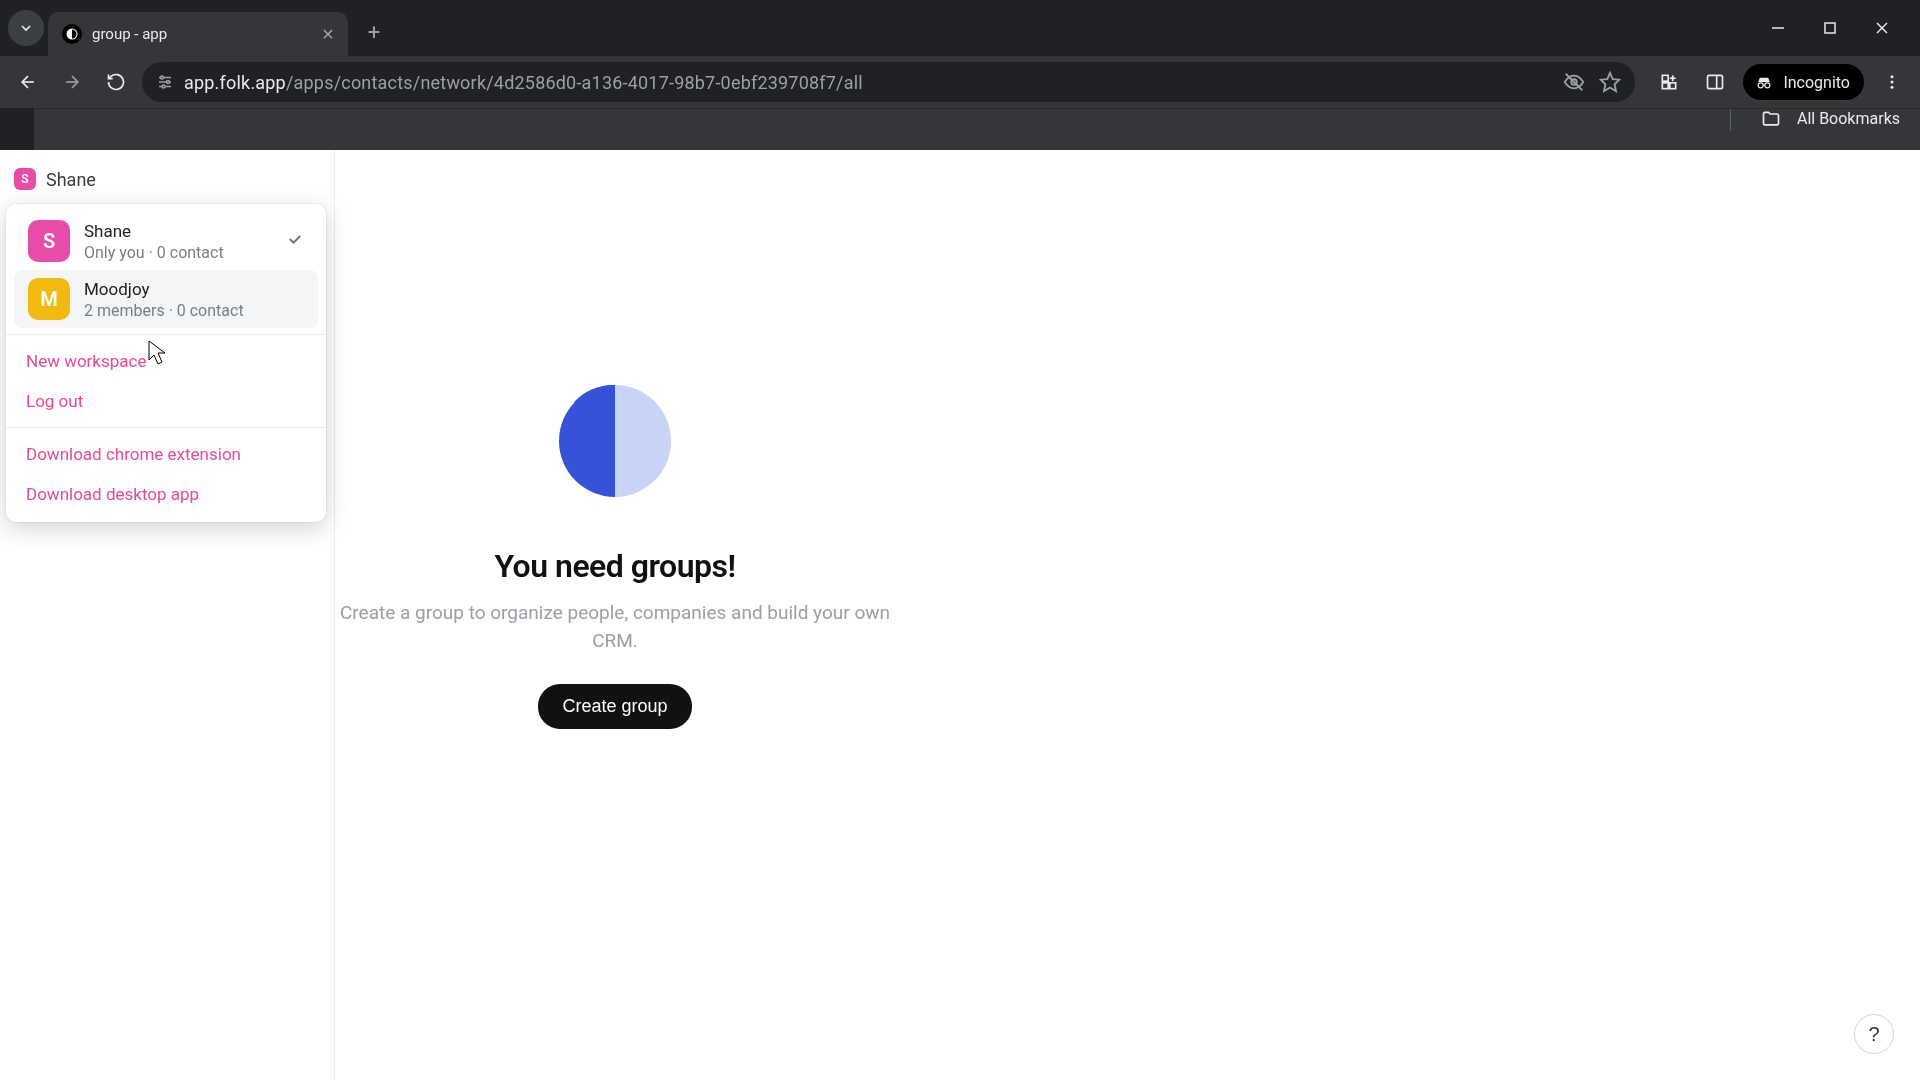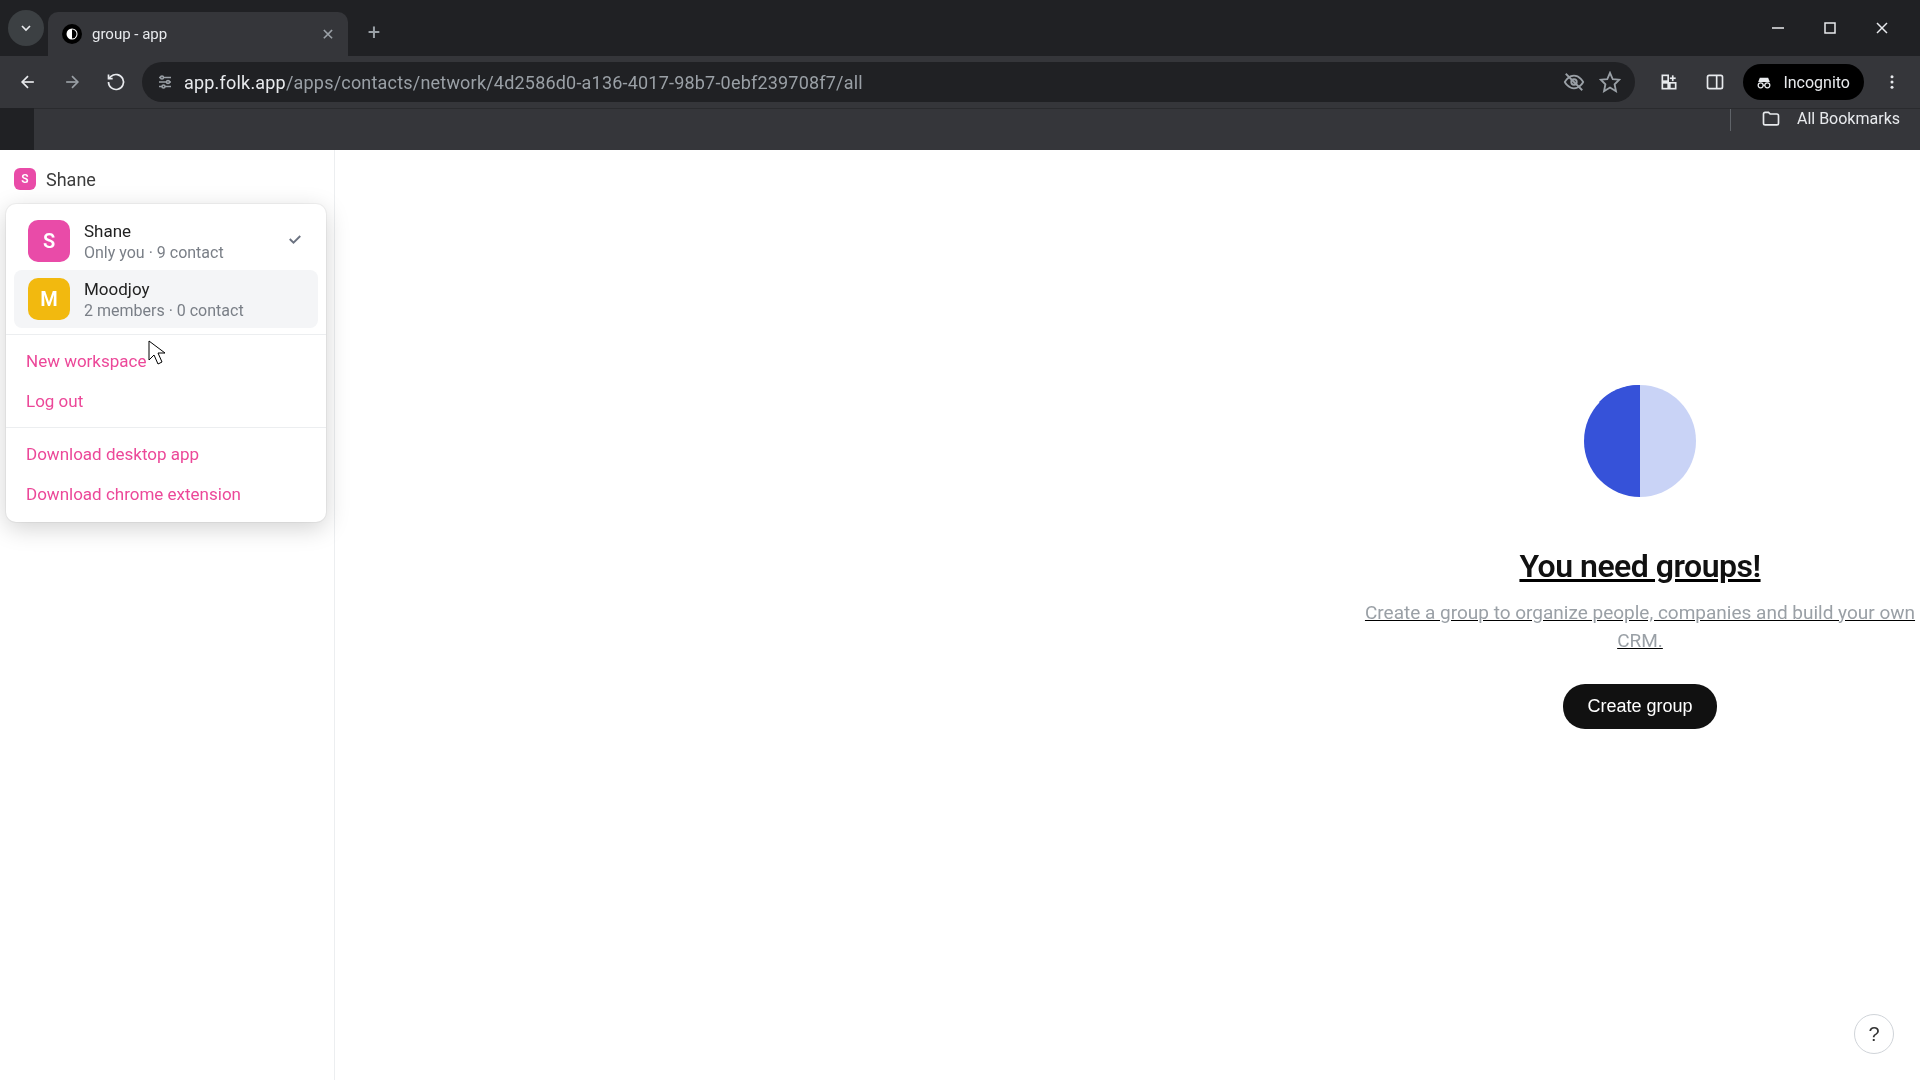--- a/index.html
+++ b/index.html
@@ -206,22 +206,21 @@
   .ws-action {
     padding: 10px 20px;
     color:#ec4899;
     font-size:17px;
   }
 
   .main {
     flex:1;
     display:flex;
     align-items:center;
-    justify-content:flex-end;
-    text-decoration:underline;
+    justify-content:flex-start;
   }
   .empty {
     text-align:center;
     max-width: 560px;
     transform: translateY(-60px);
   }
   .pie-wrap {
     width: 120px; height:120px;
     margin: 0 auto 46px;
     position:relative;
@@ -399,39 +398,39 @@
     <div class="ws-button">
       <span class="ws-avatar">S</span>
       <span>Shane</span>
     </div>
 
     <div class="ws-menu">
       <div class="ws-item">
         <div class="ws-item-av" style="background:#e94ba8">S</div>
         <div class="ws-item-text">
           <div class="ws-item-name">Shane</div>
-          <div class="ws-item-sub">Only you · 9 contact</div>
+          <div class="ws-item-sub">Only you · 0 contact</div>
         </div>
         <span class="ws-check"><svg width="18" height="18" viewBox="0 0 24 24" fill="none" stroke="currentColor" stroke-width="2.5">
               <polyline points="5 12 10 17 19 8"></polyline>
             </svg></span>
       </div>
       <div class="ws-item hover">
         <div class="ws-item-av" style="background:#f2b90f">M</div>
         <div class="ws-item-text">
           <div class="ws-item-name">Moodjoy</div>
           <div class="ws-item-sub">2 members · 0 contact</div>
         </div>
       </div>
       <div class="ws-sep"></div>
       <div class="ws-action">New workspace</div>
       <div class="ws-action">Log out</div>
       <div class="ws-sep"></div>
+      <div class="ws-action">Download chrome extension</div>
       <div class="ws-action">Download desktop app</div>
-      <div class="ws-action">Download chrome extension</div>
     </div>
   </aside>
 
   <main class="main">
     <div class="empty">
       <div class="pie-wrap">
         <svg width="120" height="120" viewBox="0 0 120 120">
           <path d="M60 4 A56 56 0 0 1 60 116 Z" fill="#c9d3f6"></path>
           <path d="M60 4 A56 56 0 0 0 60 116 L60 60 Z" fill="#3652d9"></path>
           <path d="M60 60 L60 4 A56 56 0 0 0 19 21 Z" fill="#3652d9"></path>

